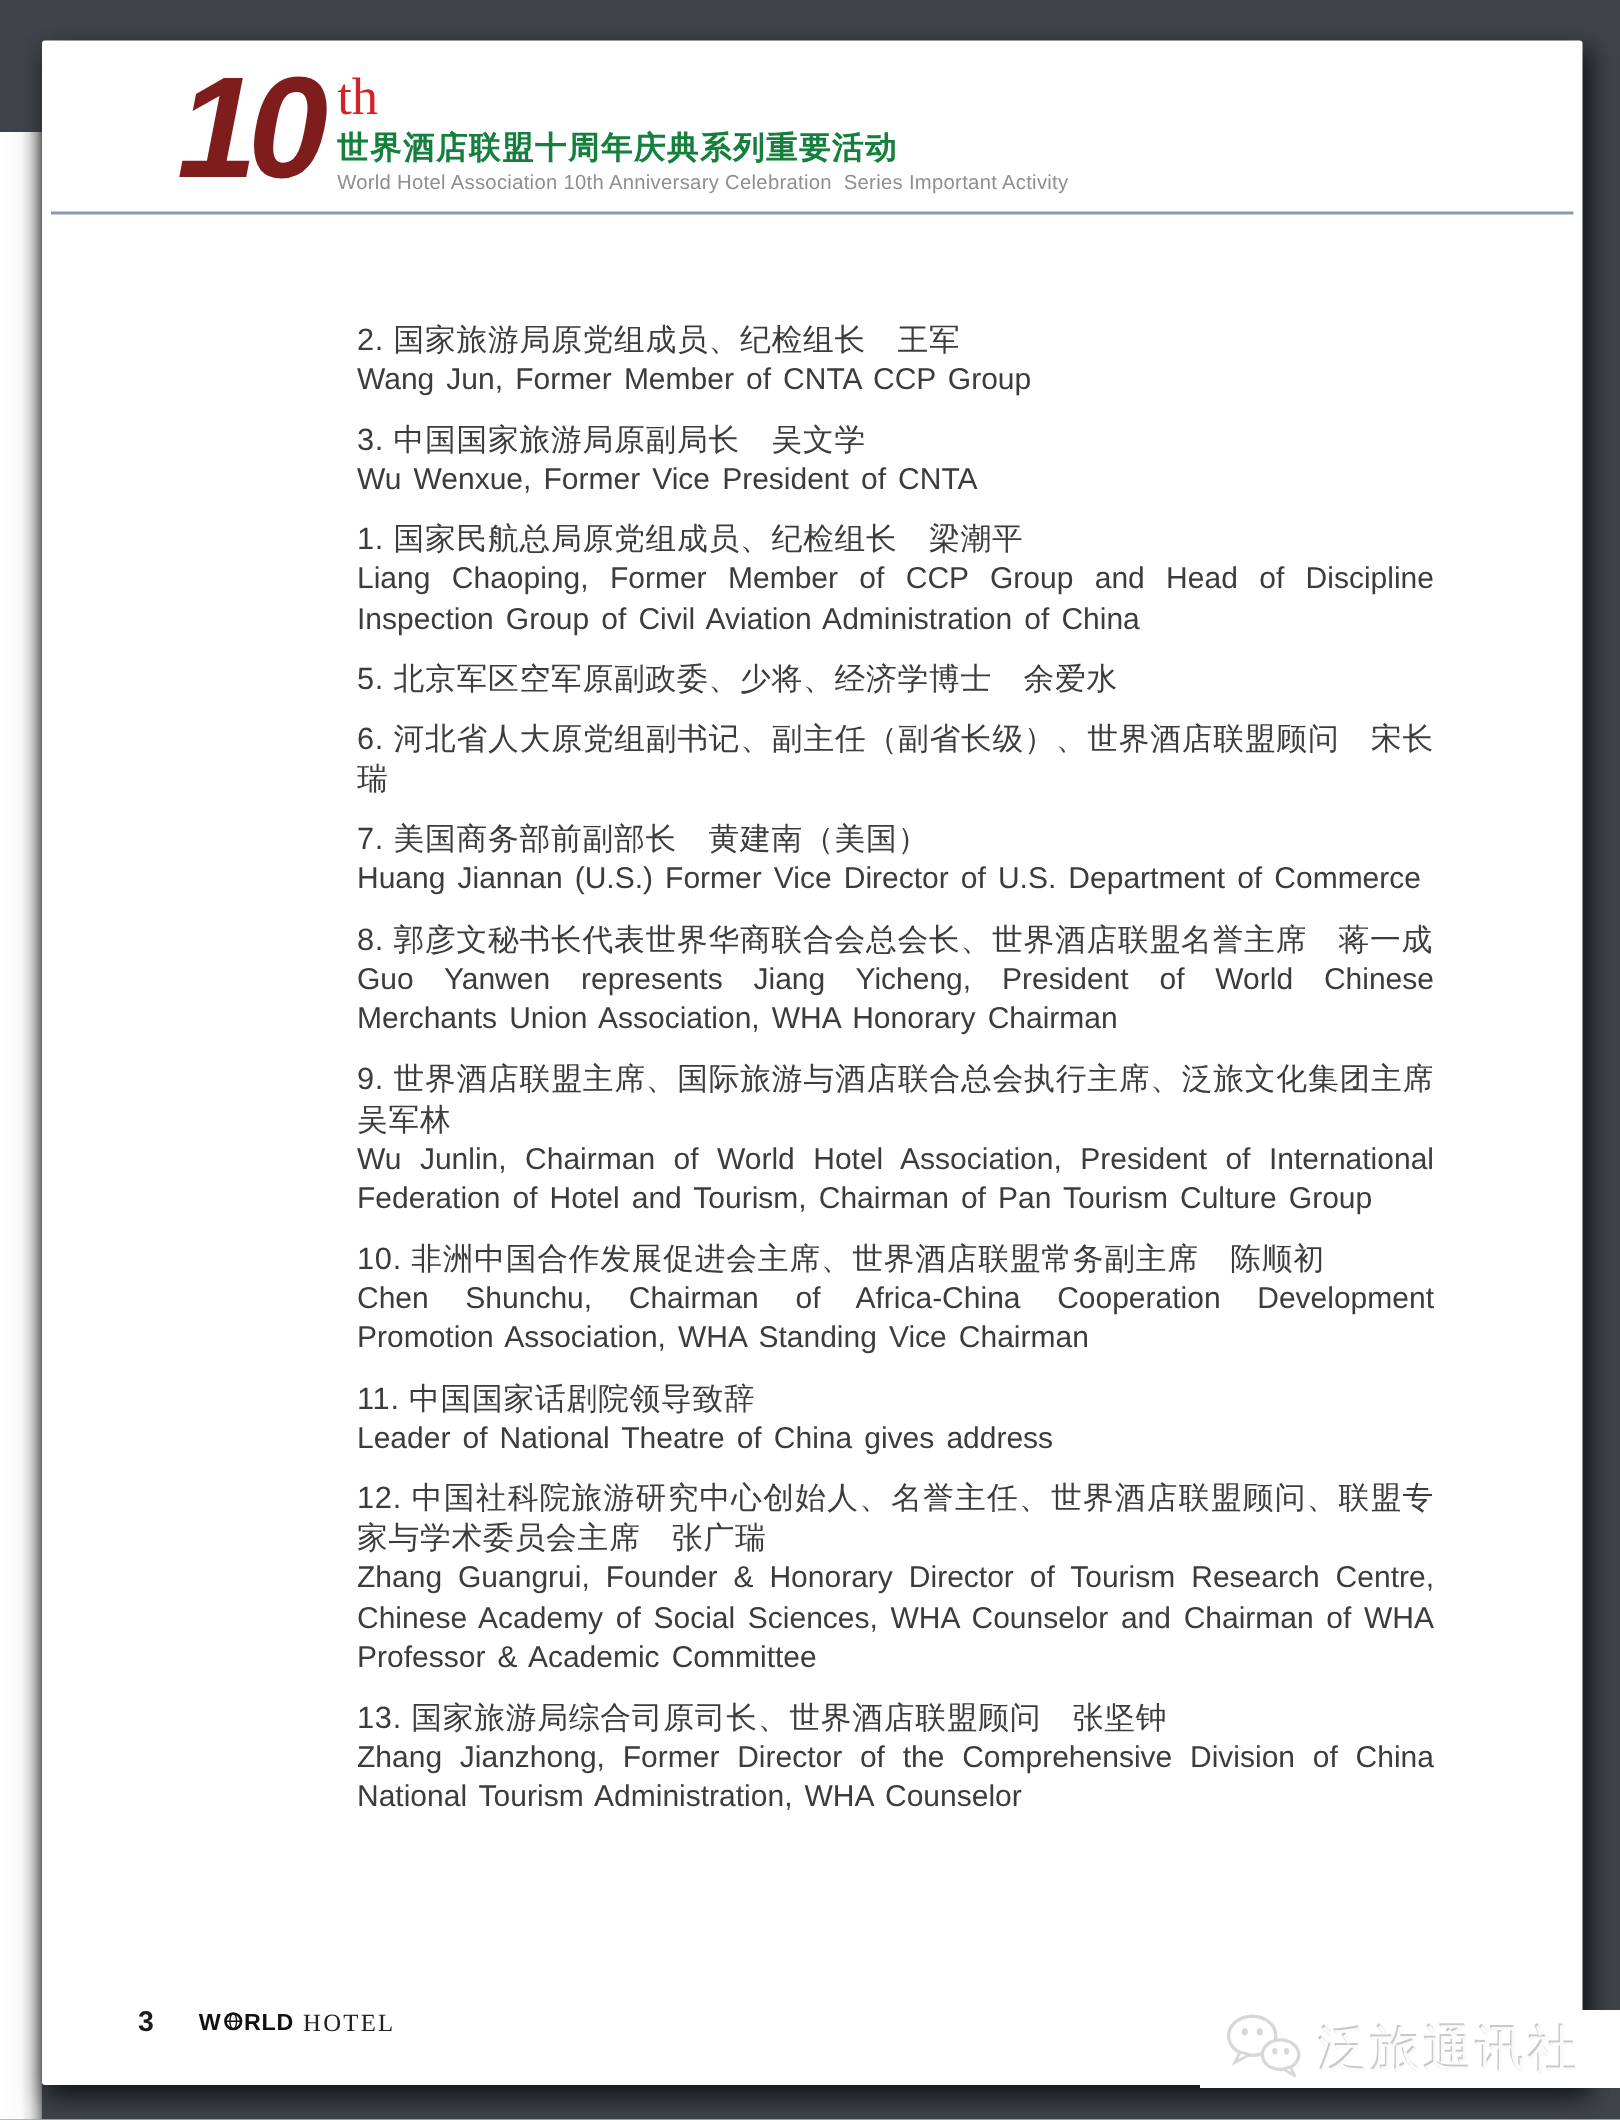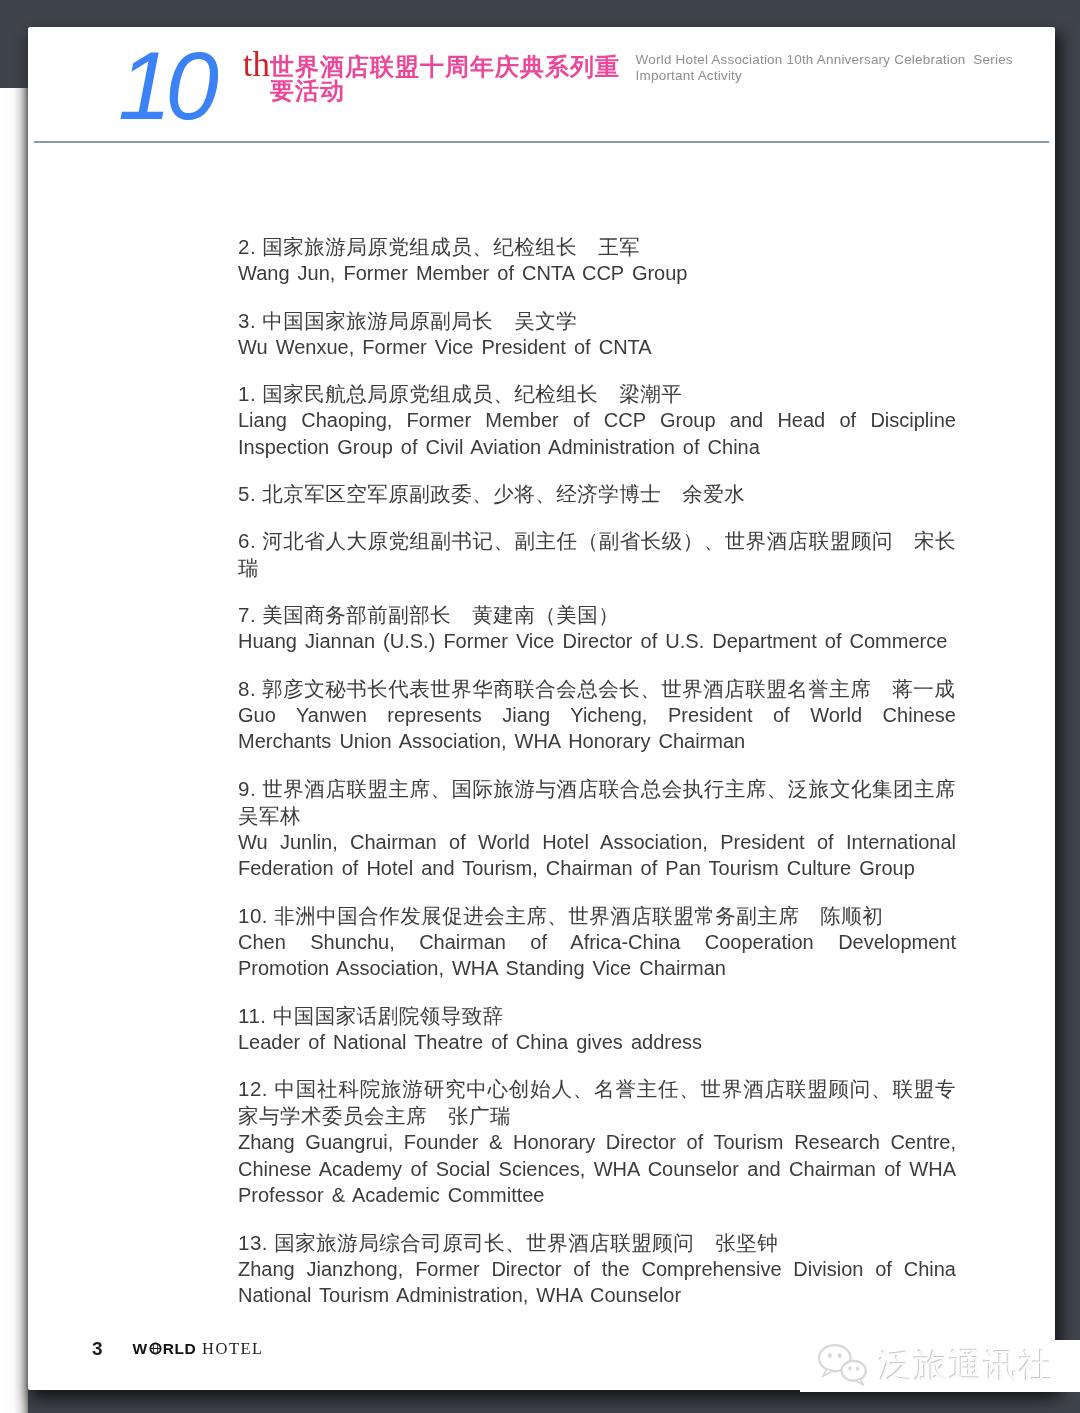--- a/index.html
+++ b/index.html
@@ -29,41 +29,41 @@
   
   .header {
     position: absolute;
     left: 90px; top: 20px;
     display: flex;
     align-items: flex-start;
   }
   .logo-number {
     font-family: "Liberation Sans", "DejaVu Sans", sans-serif;
     font-style: italic;
-    font-weight: 400;
+    font-weight: 700;
     font-size: 96px;
     line-height: 78px;
     letter-spacing: -6px;
-    color: #3b82f6;
+    color: #7f1d1d;
     padding-right: 12px;
   }
-  .header-col { display: flex; flex-direction: row; padding-top: 2px; margin-left: 18px; }
+  .header-col { display: flex; flex-direction: column; padding-top: 2px; }
   .logo-suffix {
     font-family: "Liberation Serif", "DejaVu Serif", serif;
     font-size: 35px;
     line-height: 32px;
     color: #d2232a;
   }
   .title-zh {
     margin-top: 6px;
-    font-size: 24px;
+    font-size: 21px;
     line-height: 24px;
     font-weight: 700;
     letter-spacing: 1px;
-    color: #ec4899;
+    color: #15803d;
   }
   .subtitle-en {
     margin-top: 3px;
     font-size: 13.5px;
     line-height: 16px;
     color: #8f8f8f;
     letter-spacing: 0.2px;
     white-space: pre-wrap;
   }
   .divider {
@@ -71,21 +71,21 @@
     left: 6px; right: 6px; top: 114px;
     height: 2px;
     background: #8b9aab;
   }
   
   .content {
     position: absolute;
     left: 210px; top: 186px;
     width: 718px;
   }
-  .item { margin-bottom: 13px; margin-top: 20px; }
+  .item { margin-bottom: 13px; }
   .item p { margin: 0; text-align: justify; color: #3c3c3c; }
   .item .zh {
     font-size: 20.5px;
     line-height: 27px;
     letter-spacing: 0.5px;
   }
   .item .en {
     font-size: 20px;
     line-height: 26.5px;
     word-spacing: 2.5px;

